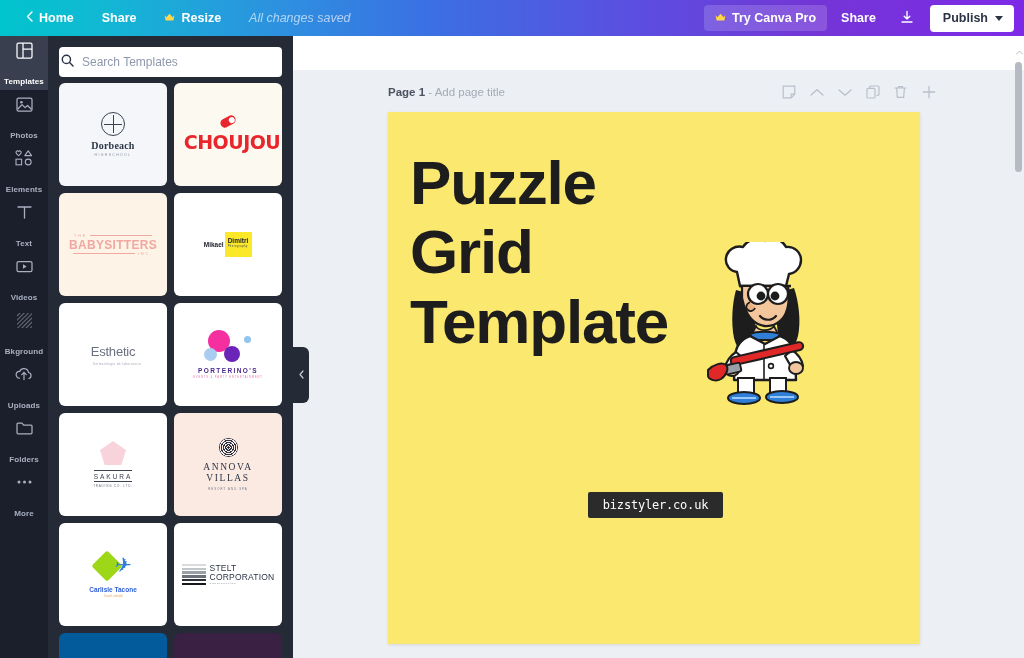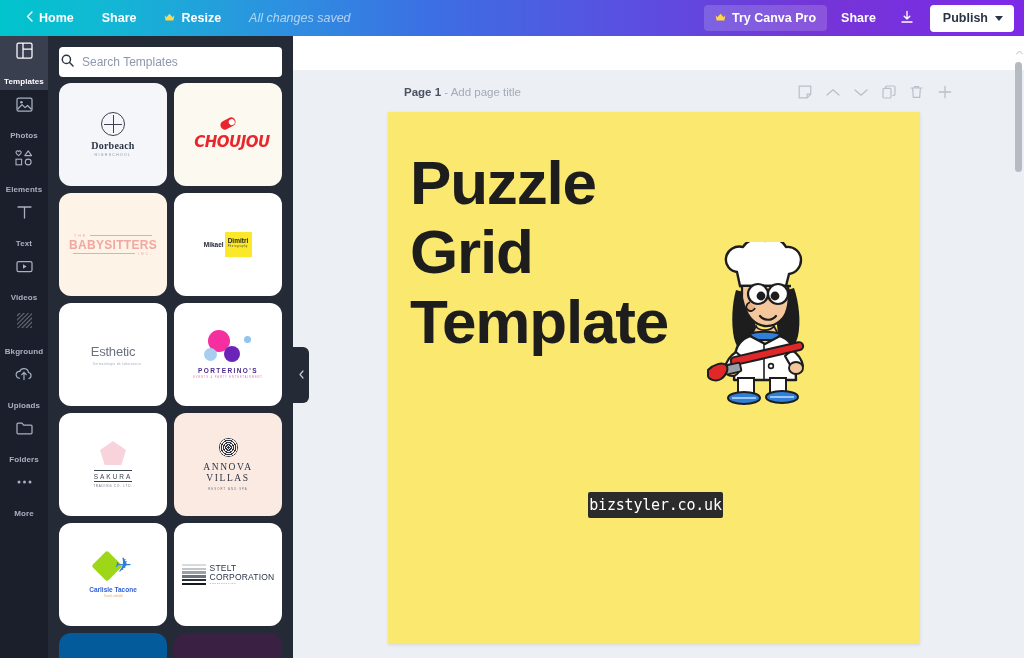--- a/index.html
+++ b/index.html
@@ -75,35 +75,35 @@
   .searchbox input {
     border:0; outline:0; flex:1; font-size:12px; color:#2b3445;
     font-family:"Liberation Sans", sans-serif; background:transparent;
   }
   .searchbox input::placeholder { color:#8e98ab; }
   .tgrid {
     padding: 0 11px; display:grid; grid-template-columns: repeat(2, 1fr);
     gap: 7px; height: 576px; overflow:hidden;
   }
   .tcard {
-    height: 103px; border-radius:12px; overflow:hidden; cursor:pointer;
+    height: 103px; border-radius:6px; overflow:hidden; cursor:pointer;
     display:flex; align-items:center; justify-content:center; position:relative;
   }
 
   
   .th { width:100%; height:100%; display:flex; flex-direction:column;
         align-items:center; justify-content:center; }
   .th-t1 { font-family:"Liberation Serif", serif; font-size:10px; color:#2b3445; font-weight:700; letter-spacing:.2px; }
   .th-sub { font-size:3.4px; letter-spacing:1.4px; color:#8a8f99; margin-top:2px; text-transform:uppercase; }
   .circ-logo { width:24px; height:24px; border-radius:50%; border:1.4px solid #3a4250; position:relative; margin-bottom:4px; }
   .circ-logo:before { content:""; position:absolute; left:2px; right:2px; top:50%; height:1px; background:#3a4250; }
   .circ-logo:after { content:""; position:absolute; top:2px; bottom:2px; left:50%; width:1px; background:#3a4250; }
 
-  .chouyou { font-family:"DejaVu Sans", sans-serif; font-weight:700; font-style:italic;
-             color:#e8262c; font-size:15px; letter-spacing:-0.5px;margin-left:8px; }
+  .chouyou { font-family:"DejaVu Sans", sans-serif; font-weight:700; 
+             color:#e8262c; font-size:19px; letter-spacing:-0.5px;margin-left:8px; }
   .pill { width:16px; height:9px; border-radius:5px; background:#e8262c; transform:rotate(-28deg);
           margin-bottom:5px; position:relative; }
   .pill:after { content:""; position:absolute; right:1px; top:1.5px; width:6px; height:6px;
                 border-radius:50%; background:#fff; }
 
   .baby { color:#f0a8a0; font-family:"Liberation Sans", sans-serif; font-weight:800;
           font-size:12px; letter-spacing:.3px; }
   .baby-top { font-size:3.5px; letter-spacing:2px; color:#f0a8a0; }
   .rule { height:1.2px; background:#f0a8a0; width:62px; margin:1px 0; }
 
@@ -159,21 +159,21 @@
   }
 
   
   .editor {
     position:absolute; left:293px; top:36px; right:0; bottom:0;
     background:#eceff3; z-index:10; overflow:hidden;
   }
   .editor-top { position:absolute; left:0; top:0; right:0; height:34px; background:#fff; }
   .pagebar {
     position:absolute; left:95px; top:44px; width:548px; height:24px;
-    display:flex; align-items:center;margin-left:16px;
+    display:flex; align-items:center;
   }
   .page-label { font-size:11.5px; color:#6a7180; }
   .page-label b { color:#4a5160; font-weight:700; }
   .page-label span.dim { color:#a3aab8; }
   .page-tools { margin-left:auto; display:flex; align-items:center; gap:13px; color:#b9bfcb; }
   .ptool { cursor:pointer; display:flex; align-items:center; justify-content:center; width:15px; height:15px; }
 
   
   .canvas {
     position:absolute; left:95px; top:76px; width:532px; height:532px;
@@ -182,21 +182,21 @@
   .art-title {
     position:absolute; left:22px; top:36px; width:400px;
     font-family:"Liberation Sans", sans-serif; font-weight:700;
     font-size:62px; line-height:1.12; color:#1d1d1d; letter-spacing:-1.2px;
   }
   .urlbar {
     position:absolute; left:200px; top:380px; width:135px; height:26px;
     background:#2b2b2b; border-radius:2px;
     display:flex; align-items:center; justify-content:center;
   }
-  .urlbar span { color:#fff; font-size:15px; font-family:"DejaVu Sans Mono", monospace; letter-spacing:-.2px; }
+  .urlbar span { color:#fff; font-size:12px; font-family:"DejaVu Sans Mono", monospace; letter-spacing:-.2px; }
 
   
   .mascot { position:absolute; left:318px; top:130px; width:116px; height:164px; }
 
   
   .vscroll { position:absolute; right:0; top:36px; width:10px; height:622px; background:transparent; z-index:15; }
   .vthumb { position:absolute; right:2px; top:26px; width:7px; height:110px;
             background:#b6bac2; border-radius:4px; cursor:pointer; }
   .scroll-up { position:absolute; right:1px; top:12px; width:8px; height:8px; color:#b6bac2; font-size:7px;
                display:flex; align-items:center; justify-content:center; }

